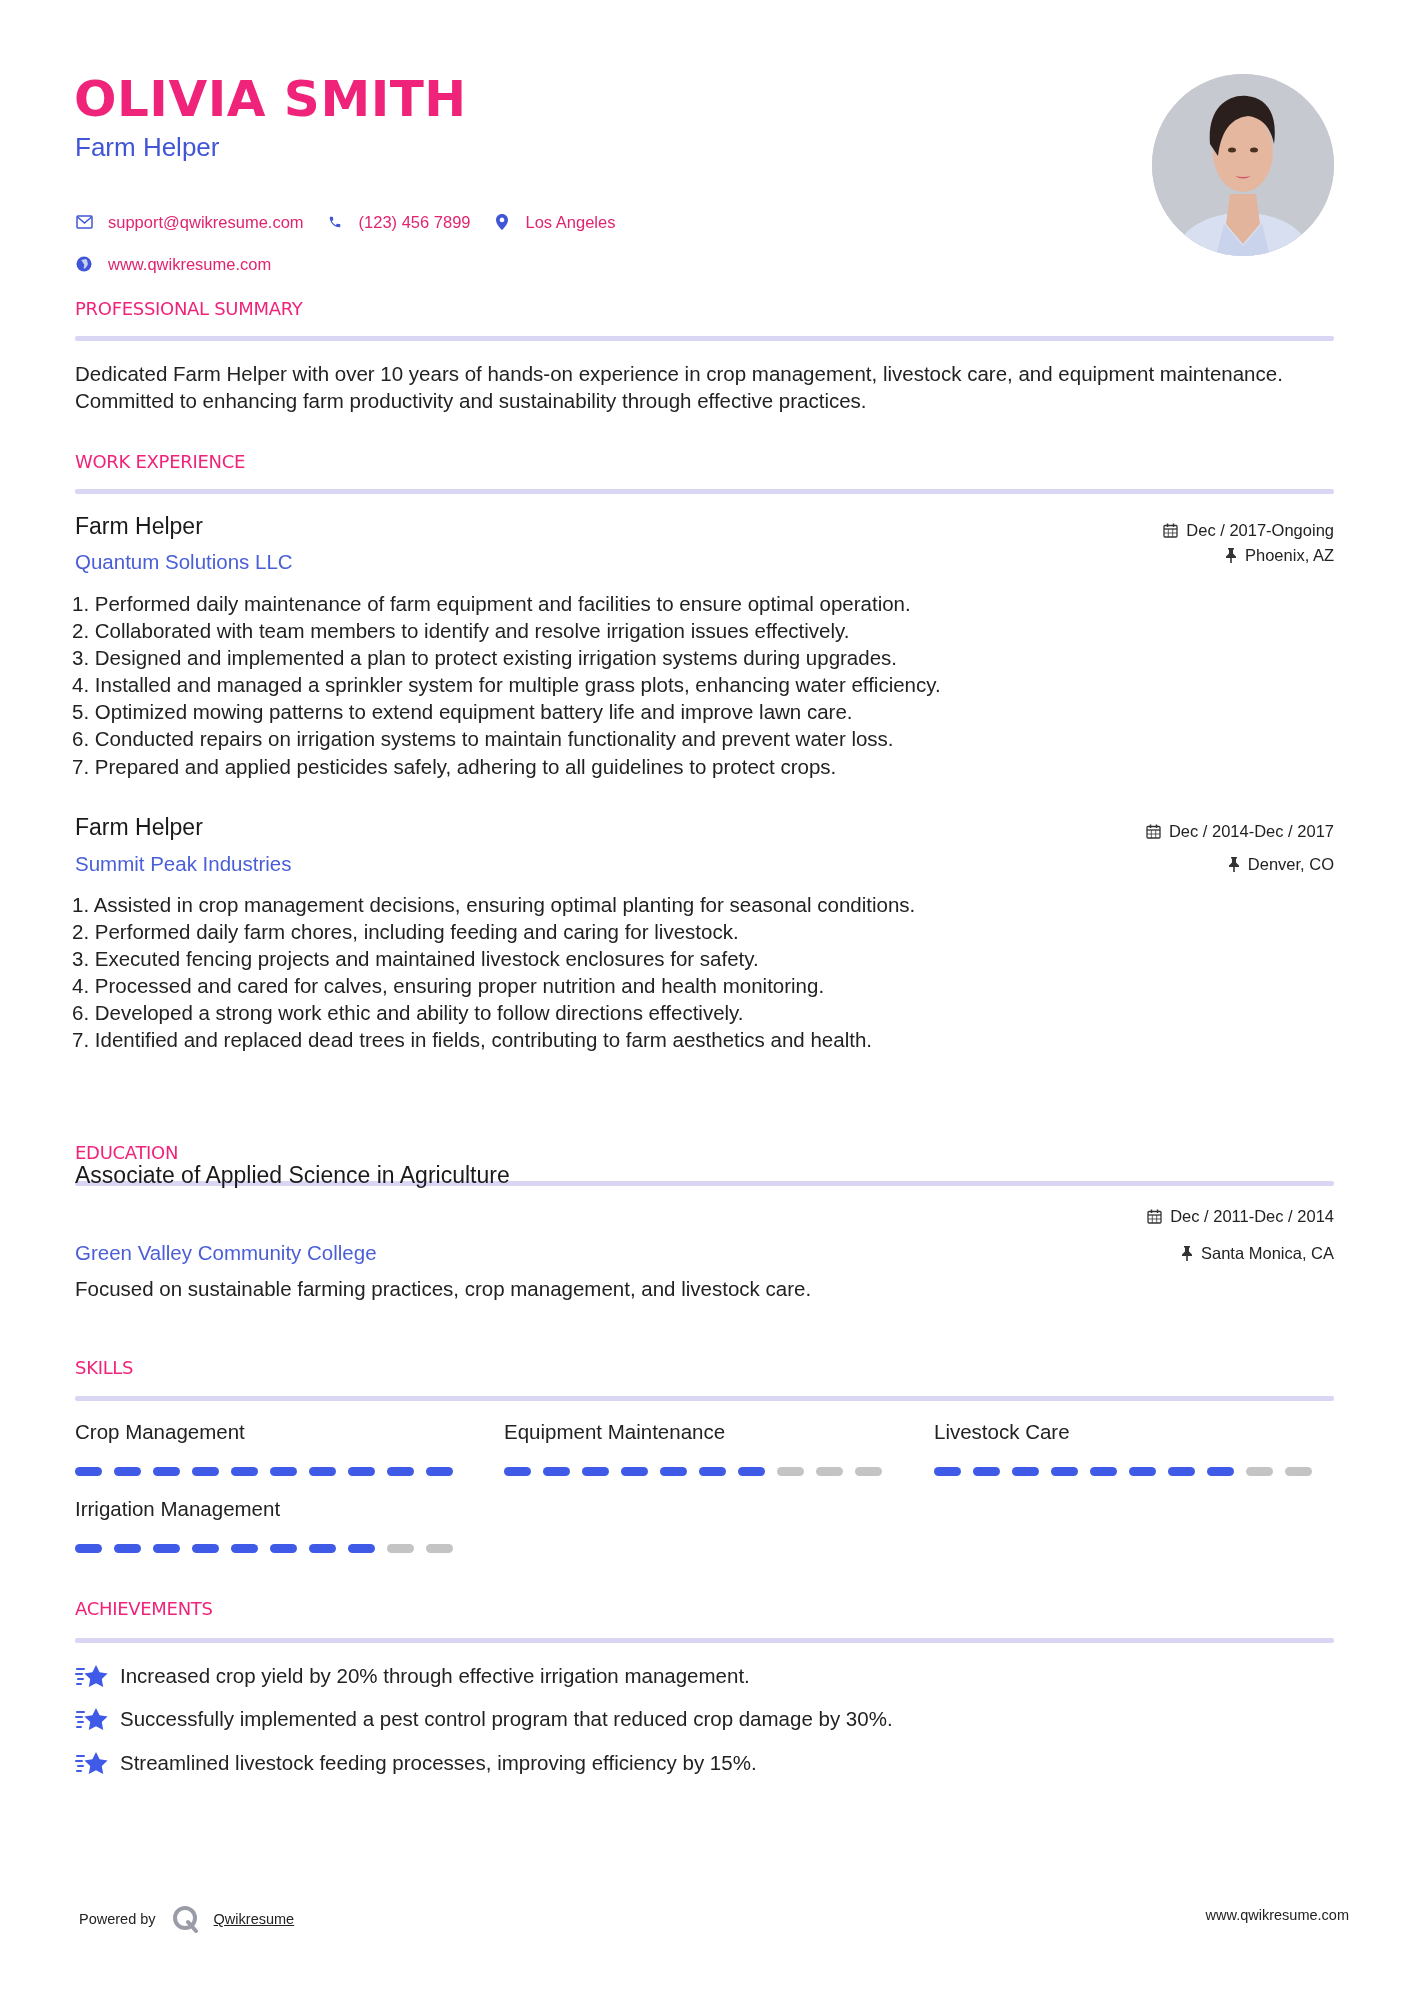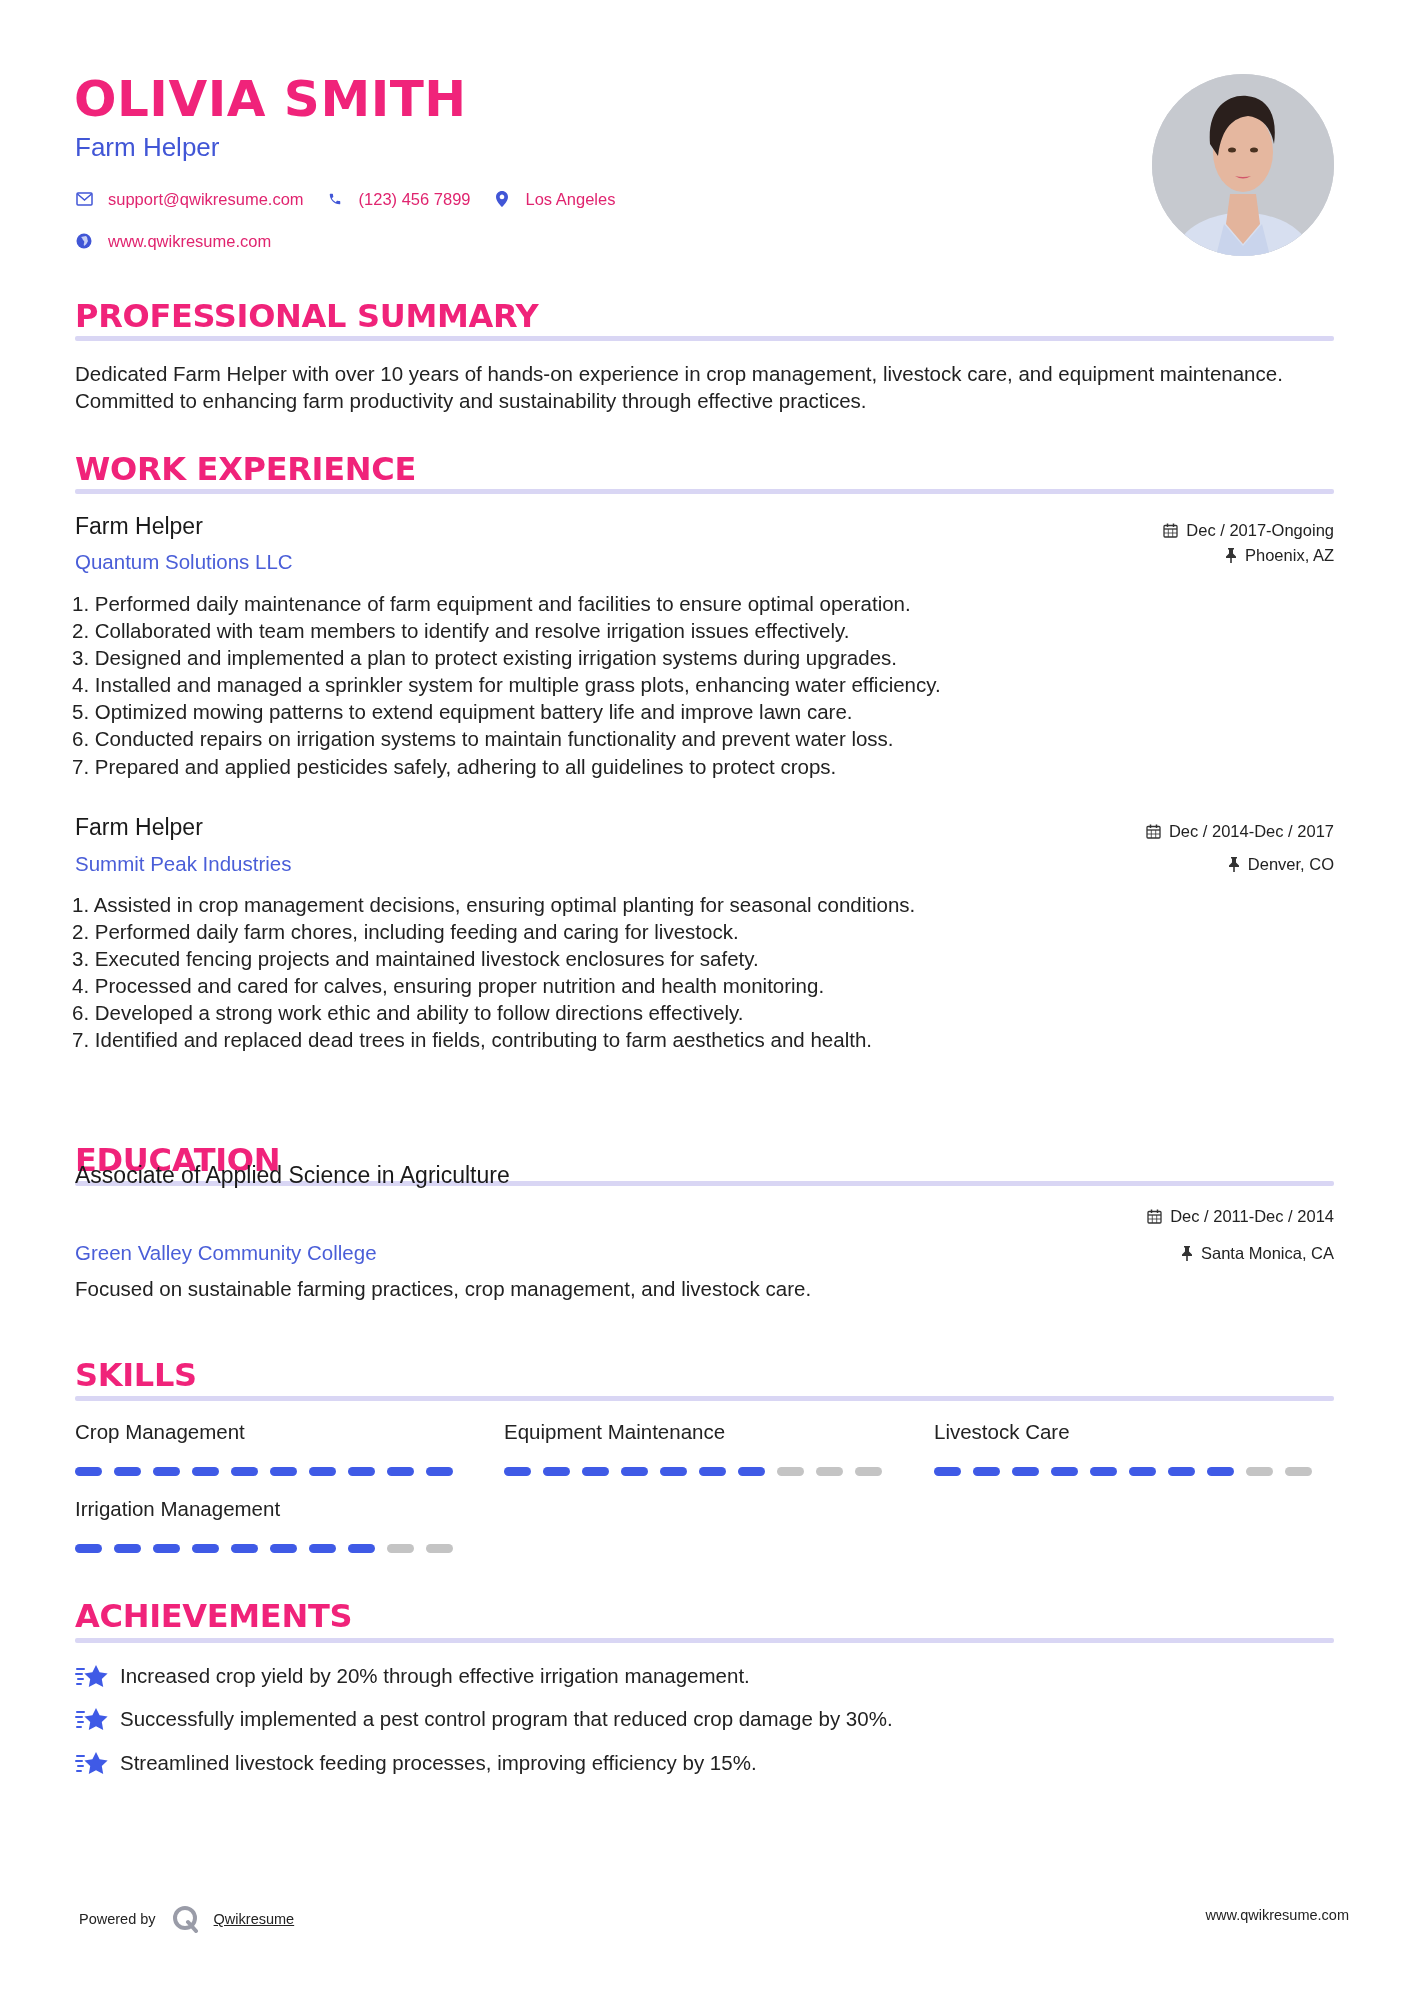--- a/index.html
+++ b/index.html
@@ -4,31 +4,31 @@
 <style>
   * { box-sizing: border-box; margin: 0; padding: 0; }
   html, body { width: 1407px; height: 1990px; background: #ffffff; overflow: hidden; }
   body { font-family: "Liberation Sans", "DejaVu Sans", sans-serif; color: #1f1f1f; position: relative; }
 
   .page { position: absolute; left: 0; top: 0; width: 1407px; height: 1990px; }
 
   
   .name { position: absolute; left: 74px; top: 74px; font-size: 50px; font-weight: 700; color: #f0237a; letter-spacing: 0.5px; line-height: 1; font-family: "DejaVu Sans", sans-serif; }
   .role { position: absolute; left: 75px; top: 134px; font-size: 26px; color: #4156d6; line-height: 1; }
-  .contact-row { position: absolute; left: 75px; display: flex; align-items: center; font-size: 16.5px; color: #e0246f; line-height: 1; }
+  .contact-row { position: absolute; left: 75px; display: flex; align-items: center; font-size: 16.5px; color: #e0246f; line-height: 1; margin-top: 23px; }
   .contact-row.r1 { top: 190px; }
   .contact-row.r2 { top: 232px; }
   .contact-item { display: flex; align-items: center; margin-right: 22px; }
   .contact-item .ic { width: 18px; height: 18px; margin-right: 15px; display: inline-flex; align-items: center; justify-content: center; }
   .contact-item .ic svg { display: block; }
 
   .photo { position: absolute; left: 1152px; top: 74px; width: 182px; height: 182px; border-radius: 50%; overflow: hidden; background: #c9ccd2; }
 
   
-  .sec-title { position: absolute; left: 75px; font-size: 32px; font-weight: 700; color: #f0237a; line-height: 1; font-family: "DejaVu Sans", sans-serif; letter-spacing: -0.3px; }
+  .sec-title { position: absolute; left: 75px; font-size: 18px; font-weight: 400; color: #f0237a; line-height: 1; font-family: "DejaVu Sans", sans-serif; letter-spacing: -0.3px; }
   .divider { position: absolute; left: 75px; width: 1259px; height: 5px; background: #d9d6f4; border-radius: 2px; }
 
   .summary { position: absolute; left: 75px; top: 360px; width: 1262px; font-size: 20.5px; line-height: 27px; color: #222; }
 
   .job-title { position: absolute; left: 75px; font-size: 23px; color: #1a1a1a; line-height: 1; }
   .job-company { position: absolute; left: 75px; font-size: 20.5px; color: #4a5ed8; line-height: 1; }
   .meta { position: absolute; right: 73px; display: flex; align-items: center; font-size: 16.5px; color: #222; line-height: 1; }
   .meta .mi { margin-right: 8px; display: inline-flex; }
   .bullets { position: absolute; left: 72px; width: 1200px; font-size: 20.5px; line-height: 27.1px; color: #222; list-style: none; }
 

